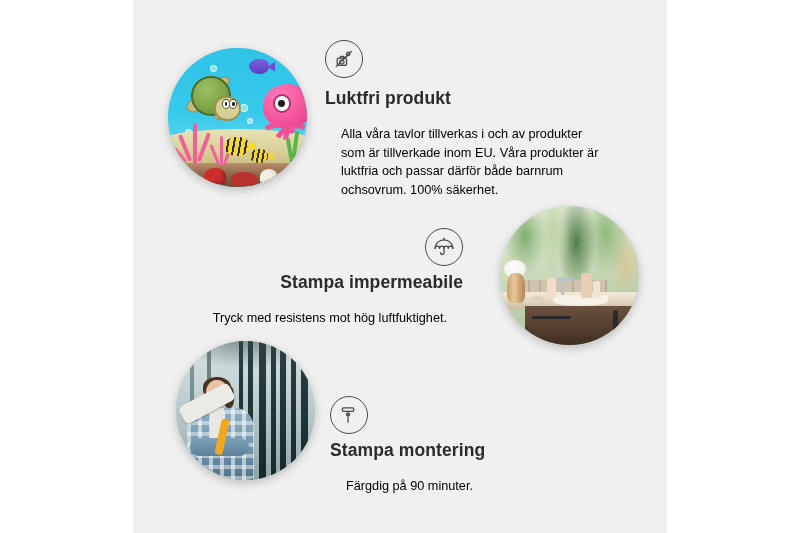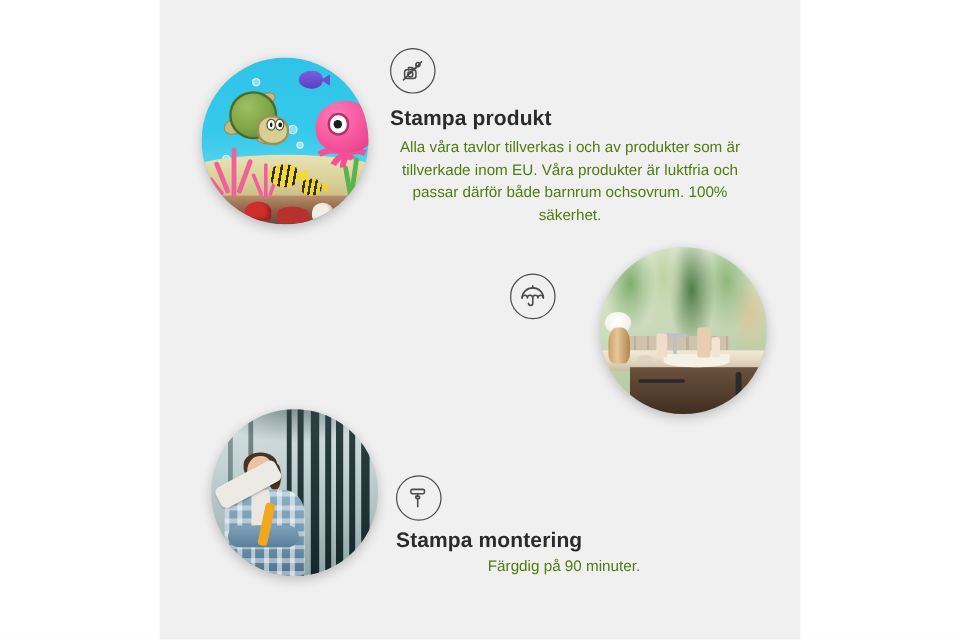--- a/index.html
+++ b/index.html
@@ -312,25 +312,24 @@
 
   .f-title {
     color: #2b2b2b;
     font-size: 17.5px;
     font-weight: bold;
     letter-spacing: .1px;
     margin: 0;
     white-space: nowrap;
   }
   .f-desc {
-    color: #4d7c0f;
+    color: #000000;
     font-size: 12.7px;
     line-height: 1.47;
-    margin: 2px;
-    text-align: center;
+    margin: 16px;
   }
 
   
   #feature-odourless { left: 192px; top: 40px; width: 300px; text-align: left; }
   #feature-odourless .badge { margin: 0 0 10px 0; }
   #feature-odourless .f-title { margin-bottom: 5px; }
 
   
   #feature-waterproof { left: 60px; top: 228px; width: 270px; text-align: right; }
   #feature-waterproof .badge { margin: 0 0 6px auto; }
@@ -465,33 +464,35 @@
       <div class="badge">
         <svg class="icon-svg" width="24" height="24" viewBox="0 0 24 24" fill="none" stroke="#4a4a4a" stroke-width="1.3" stroke-linecap="round" stroke-linejoin="round">
           <path d="M7.2 11.2h5.4c1.1 0 2 .9 2 2v3.2c0 1.1-.9 2-2 2H7.2c-1.1 0-2-.9-2-2v-3.2c0-1.1.9-2 2-2z"></path>
           <path d="M8.4 11.2V9.3h3.1v1.9"></path>
           <path d="M11.5 10.1h2.4c.6 0 1-.5 1-1.1V7.4"></path>
           <path d="M16.3 5.1c.9 0 1.7.8 1.7 1.7s-.8 1.7-1.7 1.7-1.7-.8-1.7-1.7.8-1.7 1.7-1.7z"></path>
           <circle cx="9.9" cy="15" r="2.1"></circle>
           <line x1="4.2" y1="19.6" x2="19.4" y2="4.4"></line>
         </svg>
       </div>
-      <h2 class="f-title">Stampa produkt</h2>
+      <h2 class="f-title">Luktfri produkt</h2>
       <p class="f-desc">Alla våra tavlor tillverkas i och av produkter som är tillverkade inom EU. Våra produkter är luktfria och passar därför både barnrum ochsovrum. 100% säkerhet.</p>
     </div>
 
     <div class="feature" id="feature-waterproof">
       <div class="badge">
         <svg class="icon-svg" width="24" height="24" viewBox="0 0 24 24" fill="none" stroke="#4a4a4a" stroke-width="1.3" stroke-linecap="round" stroke-linejoin="round">
           <path d="M3.1 13.4C3.1 8.6 7.1 4.9 12 4.9s8.9 3.7 8.9 8.5"></path>
           <path d="M3.1 13.4c0-1.3 1-2.3 2.2-2.3s2.2 1 2.2 2.3c0-1.3 1-2.3 2.2-2.3s2.2 1 2.2 2.3c0-1.3 1-2.3 2.2-2.3s2.2 1 2.2 2.3c0-1.3 1-2.3 2.2-2.3s2.2 1 2.2 2.3"></path>
           <line x1="12" y1="4.9" x2="12" y2="3.2"></line>
           <path d="M12 13.4v4.3c0 1-.8 1.8-1.8 1.8s-1.8-.8-1.8-1.8"></path>
         </svg>
       </div>
+      <h2 class="f-title">Stampa impermeabile</h2>
+      <p class="f-desc">Tryck med resistens mot hög luftfuktighet.</p>
     </div>
 
     <div class="feature" id="feature-assembly">
       <div class="badge">
         <svg class="icon-svg" width="24" height="24" viewBox="0 0 24 24" fill="none" stroke="#4a4a4a" stroke-width="1.3" stroke-linecap="round" stroke-linejoin="round">
           <rect x="5.4" y="4.8" width="11.3" height="3.6" rx="1.1"></rect>
           <path d="M11.1 8.4v2.2"></path>
           <path d="M11.1 10.6h-1.5"></path>
           <rect x="9.6" y="10.6" width="3" height="1.8" rx=".5"></rect>
           <path d="M11.1 12.4v6.8"></path>

